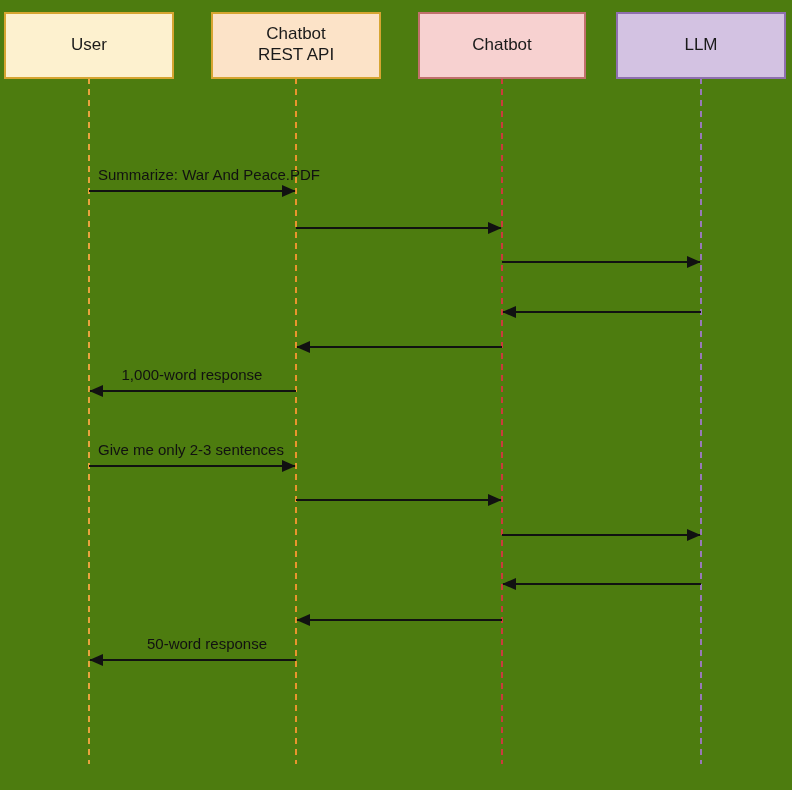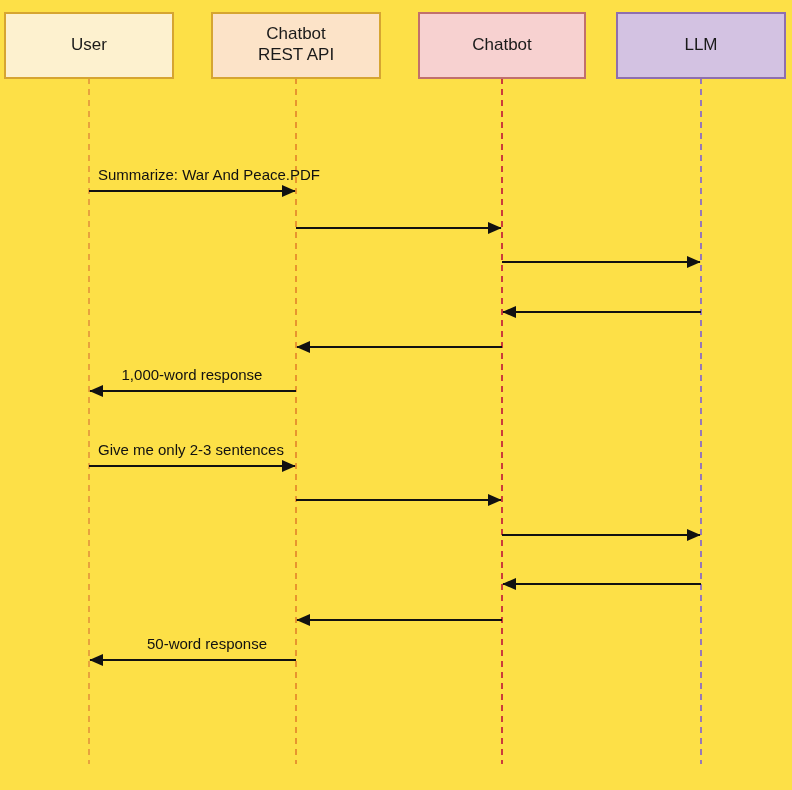--- a/index.html
+++ b/index.html
@@ -8,21 +8,21 @@
     background: #ffffff;
   }
   body {
     font-family: "Liberation Sans", sans-serif;
     -webkit-font-smoothing: antialiased;
   }
   #diagram-root {
     position: relative;
     width: 792px;
     height: 790px;
-    background: #fde047;
+    background: #4d7c0f;
     overflow: hidden;
   }
   #seq-svg {
     position: absolute;
     left: 0;
     top: 0;
     width: 792px;
     height: 790px;
     display: block;
   }

